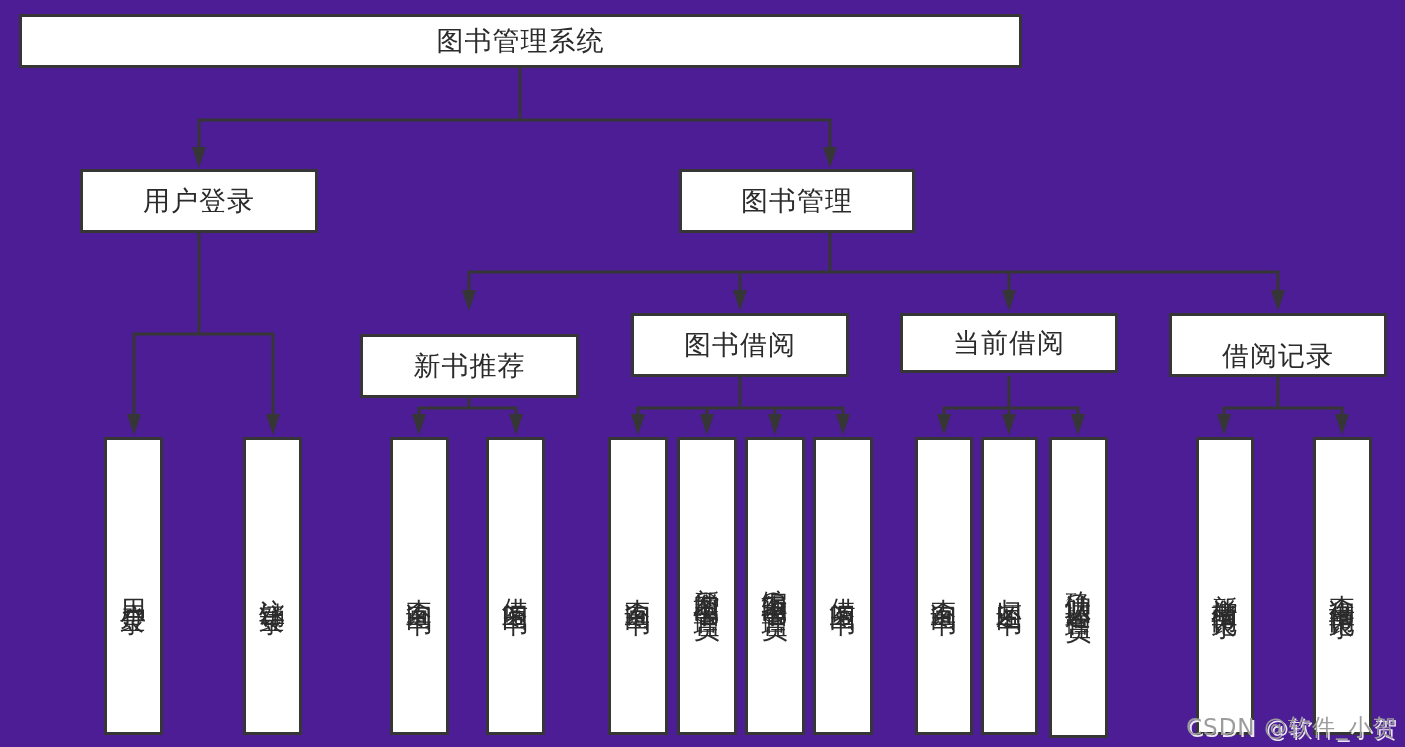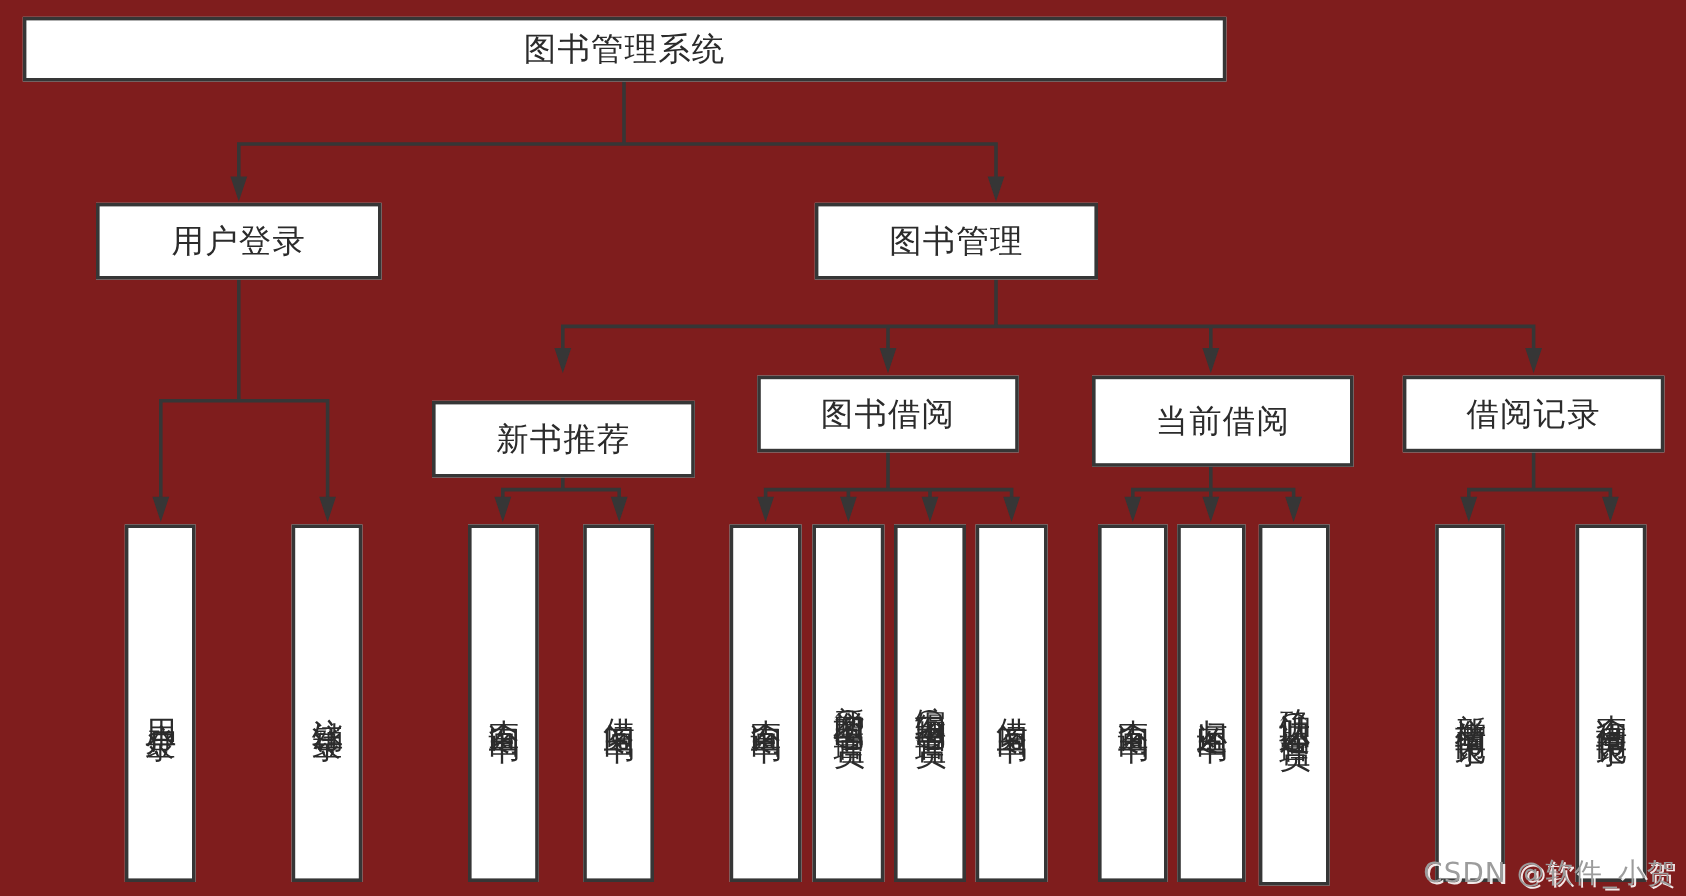--- a/index.html
+++ b/index.html
@@ -1,20 +1,20 @@
 <!DOCTYPE html>
 <html><head>
 <meta charset="utf-8">
 <style>
   html, body { margin: 0; padding: 0; background: #ffffff; }
   .canvas {
     position: relative;
     width: 1405px;
     height: 747px;
-    background: #7f1d1d;
+    background: #4c1d95;
     font-family: "DejaVu Sans", "Liberation Sans", sans-serif;
     overflow: hidden;
   }
   .connectors {
     position: absolute;
     left: 0; top: 0;
     width: 1405px; height: 747px;
     z-index: 1;
   }
   .box {
@@ -107,24 +107,24 @@
   <div class="box hbox" style="left:679px; top:169px; width:236px; height:64px;">
     <span>图书管理</span>
   </div>
 
   <div class="box hbox" style="left:360px; top:313px; width:219px; height:64px;margin-top:21px;">
     <span>新书推荐</span>
   </div>
   <div class="box hbox" style="left:631px; top:313px; width:218px; height:64px;">
     <span>图书借阅</span>
   </div>
-  <div class="box hbox" style="left:900px; top:313px; width:218px; height:76px;margin-left:10px;">
+  <div class="box hbox" style="left:900px; top:313px; width:218px; height:60px;">
     <span>当前借阅</span>
   </div>
-  <div class="box hbox" style="left:1169px; top:313px; width:218px; height:64px;">
+  <div class="box hbox" style="left:1169px; top:313px; width:218px; height:64px;align-items:flex-end;">
     <span>借阅记录</span>
   </div>
 
   <div class="box vbox" style="left:104px; width:59px;">
     <span class="vtext">用户登录</span>
   </div>
   <div class="box vbox" style="left:243px; width:59px;">
     <span class="vtext">注销登录</span>
   </div>
 

